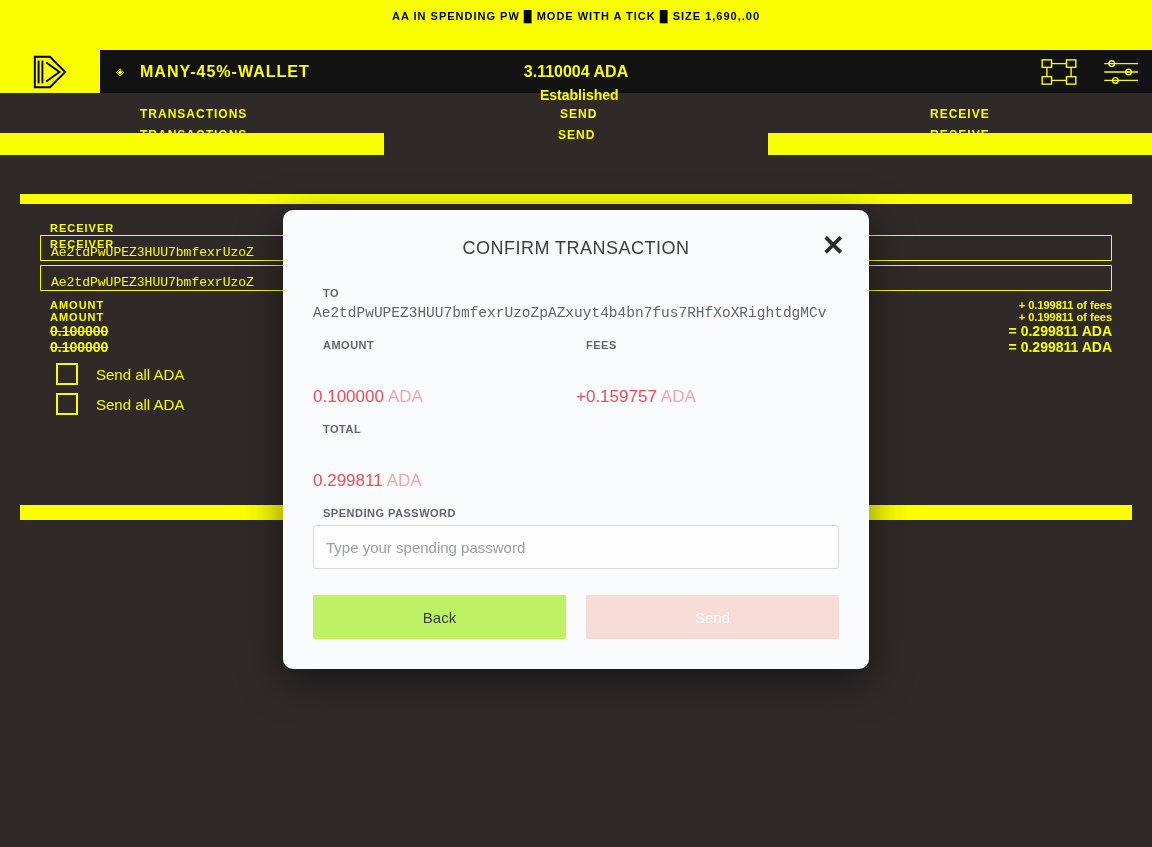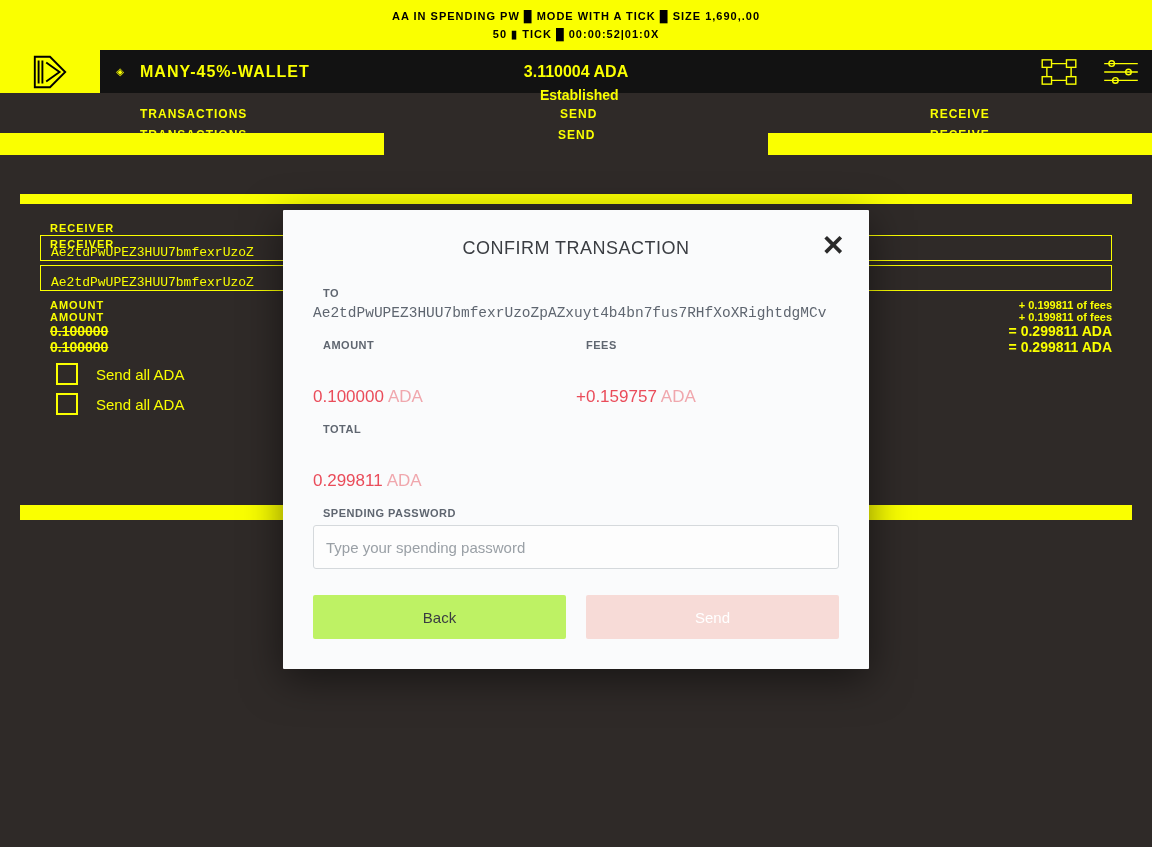--- a/index.html
+++ b/index.html
@@ -108,21 +108,21 @@
 
   
   .overlay {
     position: absolute; inset: 0;
     display: flex; align-items: flex-start; justify-content: center;
     padding-top: 210px;
   }
   .modal {
     width: 586px;
     background: #fafbfc;
-    border-radius: 1px;
+    border-radius: 10px;
     box-shadow: 0 10px 40px rgba(0,0,0,0.5);
     padding: 28px 30px 30px 30px;
     position: relative;
   }
   .modal-title {
     text-align: center; font-size: 18px; color: #3a3d42; letter-spacing: 0.5px;
     margin-bottom: 28px;
   }
   .close-x {
     position: absolute; top: 22px; right: 24px;
@@ -163,21 +163,20 @@
     font-size: 15px; border-radius: 2px; cursor: pointer;
   }
   .m-btn.back { background: #bef264; color: #3a3d42; }
   .m-btn.send { background: #f7dbd7; color: #fff; }
 </style>
 </head>
 <body>
 
 <div class="top-banner">
   <div class="l1">AA IN SPENDING PW █ MODE WITH A TICK █ SIZE 1,690,.00</div>
-  <div class="l2">50 ▮ TICK █ 00:00:52|01:0X</div>
 </div>
 
 <div class="ghost-layer ghost-row1">
   <span class="ghost-walletname">MANY-TX-WALLET</span>
   <span class="ghost-balance">3.110004 ADA</span>
 </div>
 
 <div class="header">
   <div class="logo-slot">
     <svg viewBox="0 0 40 40">

